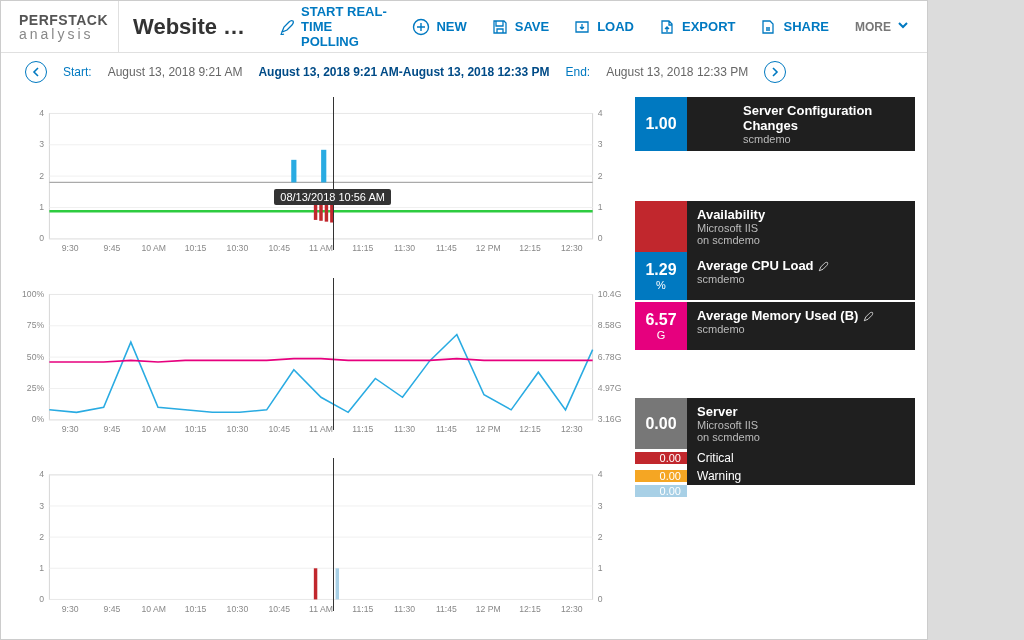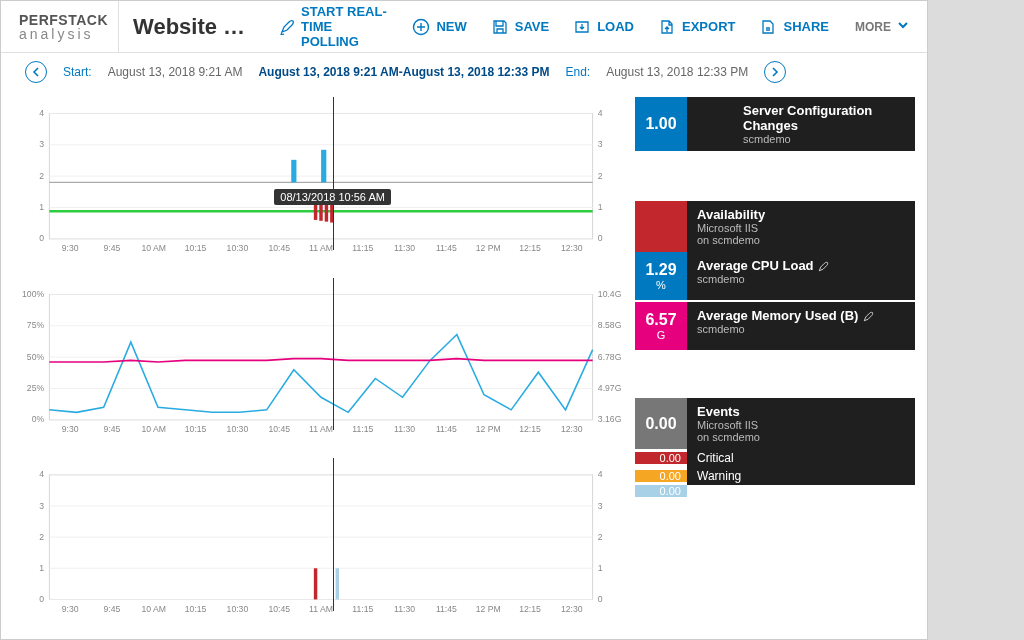--- a/index.html
+++ b/index.html
@@ -286,21 +286,21 @@
                   <path d="M3 13l2-5 5-5c2-2 4-1 4-1s1 2-1 4l-5 5-5 2z" fill="none" stroke="#fff" stroke-width="1"></path>
                 </svg></div>
               <div class="s">scmdemo</div>
             </div>
           </div>
           <div class="card" style="margin-bottom: 0px;">
             <div class="chip" style="background: rgb(119, 119, 119);">
               <div>0.00</div>
             </div>
             <div class="info">
-              <div class="t">Events</div>
+              <div class="t">Server</div>
               <div class="s">Microsoft IIS</div>
               <div class="s">on scmdemo</div>
             </div>
           </div>
           <div class="ev-rows">
             <div class="row">
               <div class="v" style="background: rgb(193, 39, 45);">0.00</div>
               <div class="l">Critical</div>
             </div>
             <div class="row">

